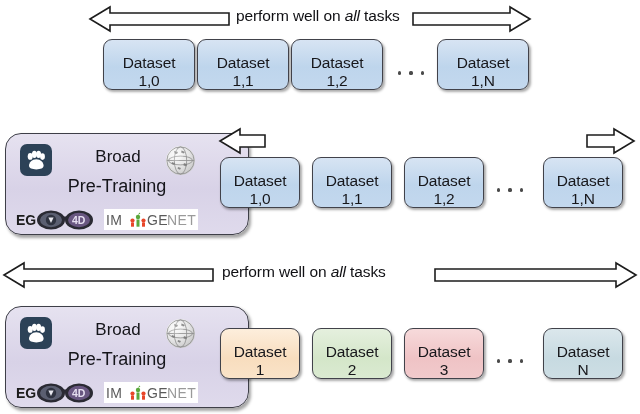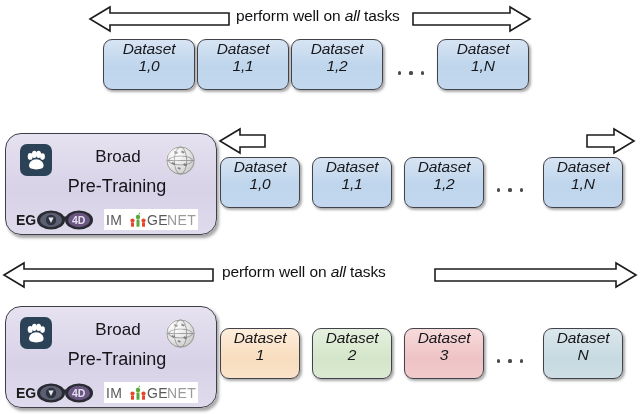--- a/index.html
+++ b/index.html
@@ -25,27 +25,26 @@
   
   .node { position: absolute; box-sizing: border-box; }
 
   
   .chip {
     border-radius: 9px;
     border: 1.4px solid #41424a;
     display: flex;
     flex-direction: column;
     align-items: center;
-    justify-content: flex-start;
+    justify-content: flex-end;
     line-height: 1.12;
     font-size: 15.5px;
     letter-spacing: -0.1px;
     color: #17171b;
     box-shadow: 1.5px 2px 2.5px rgba(0,0,0,0.33);
-    font-style: italic;
   }
   .chip .l1 { display:block; }
   .chip .l2 { display:block; }
 
   .chip-blue   { background: linear-gradient(180deg,#d7e4f3 0%, #bed5ec 55%, #c3d8ee 100%); }
   .chip-orange { background: linear-gradient(180deg,#fdeedc 0%, #f8ddbe 60%, #fae3c8 100%); }
   .chip-green  { background: linear-gradient(180deg,#e5f0de 0%, #d4e6c9 60%, #daead1 100%); }
   .chip-pink   { background: linear-gradient(180deg,#f7dadb 0%, #efc3c5 60%, #f1cacc 100%); }
   .chip-steel  { background: linear-gradient(180deg,#dbe7ec 0%, #c7dae1 60%, #cddee4 100%); }
 
@@ -64,20 +63,21 @@
     display: block;
   }
 
   
   .pretrain {
     border-radius: 16px;
     border: 1.6px solid #3e3f48;
     background: linear-gradient(180deg,#e6e2f0 0%, #d8d2e7 55%, #dfdaec 100%);
     box-shadow: 2px 2.5px 3px rgba(0,0,0,0.35);
     position: absolute;
+    padding-left: 32px;
   }
   .pt-title {
     position: absolute;
     text-align: center;
     font-size: 17px;
     color: #15151a;
     white-space: nowrap;
   }
   .pt-title.t2 { font-size: 18px; }
 

